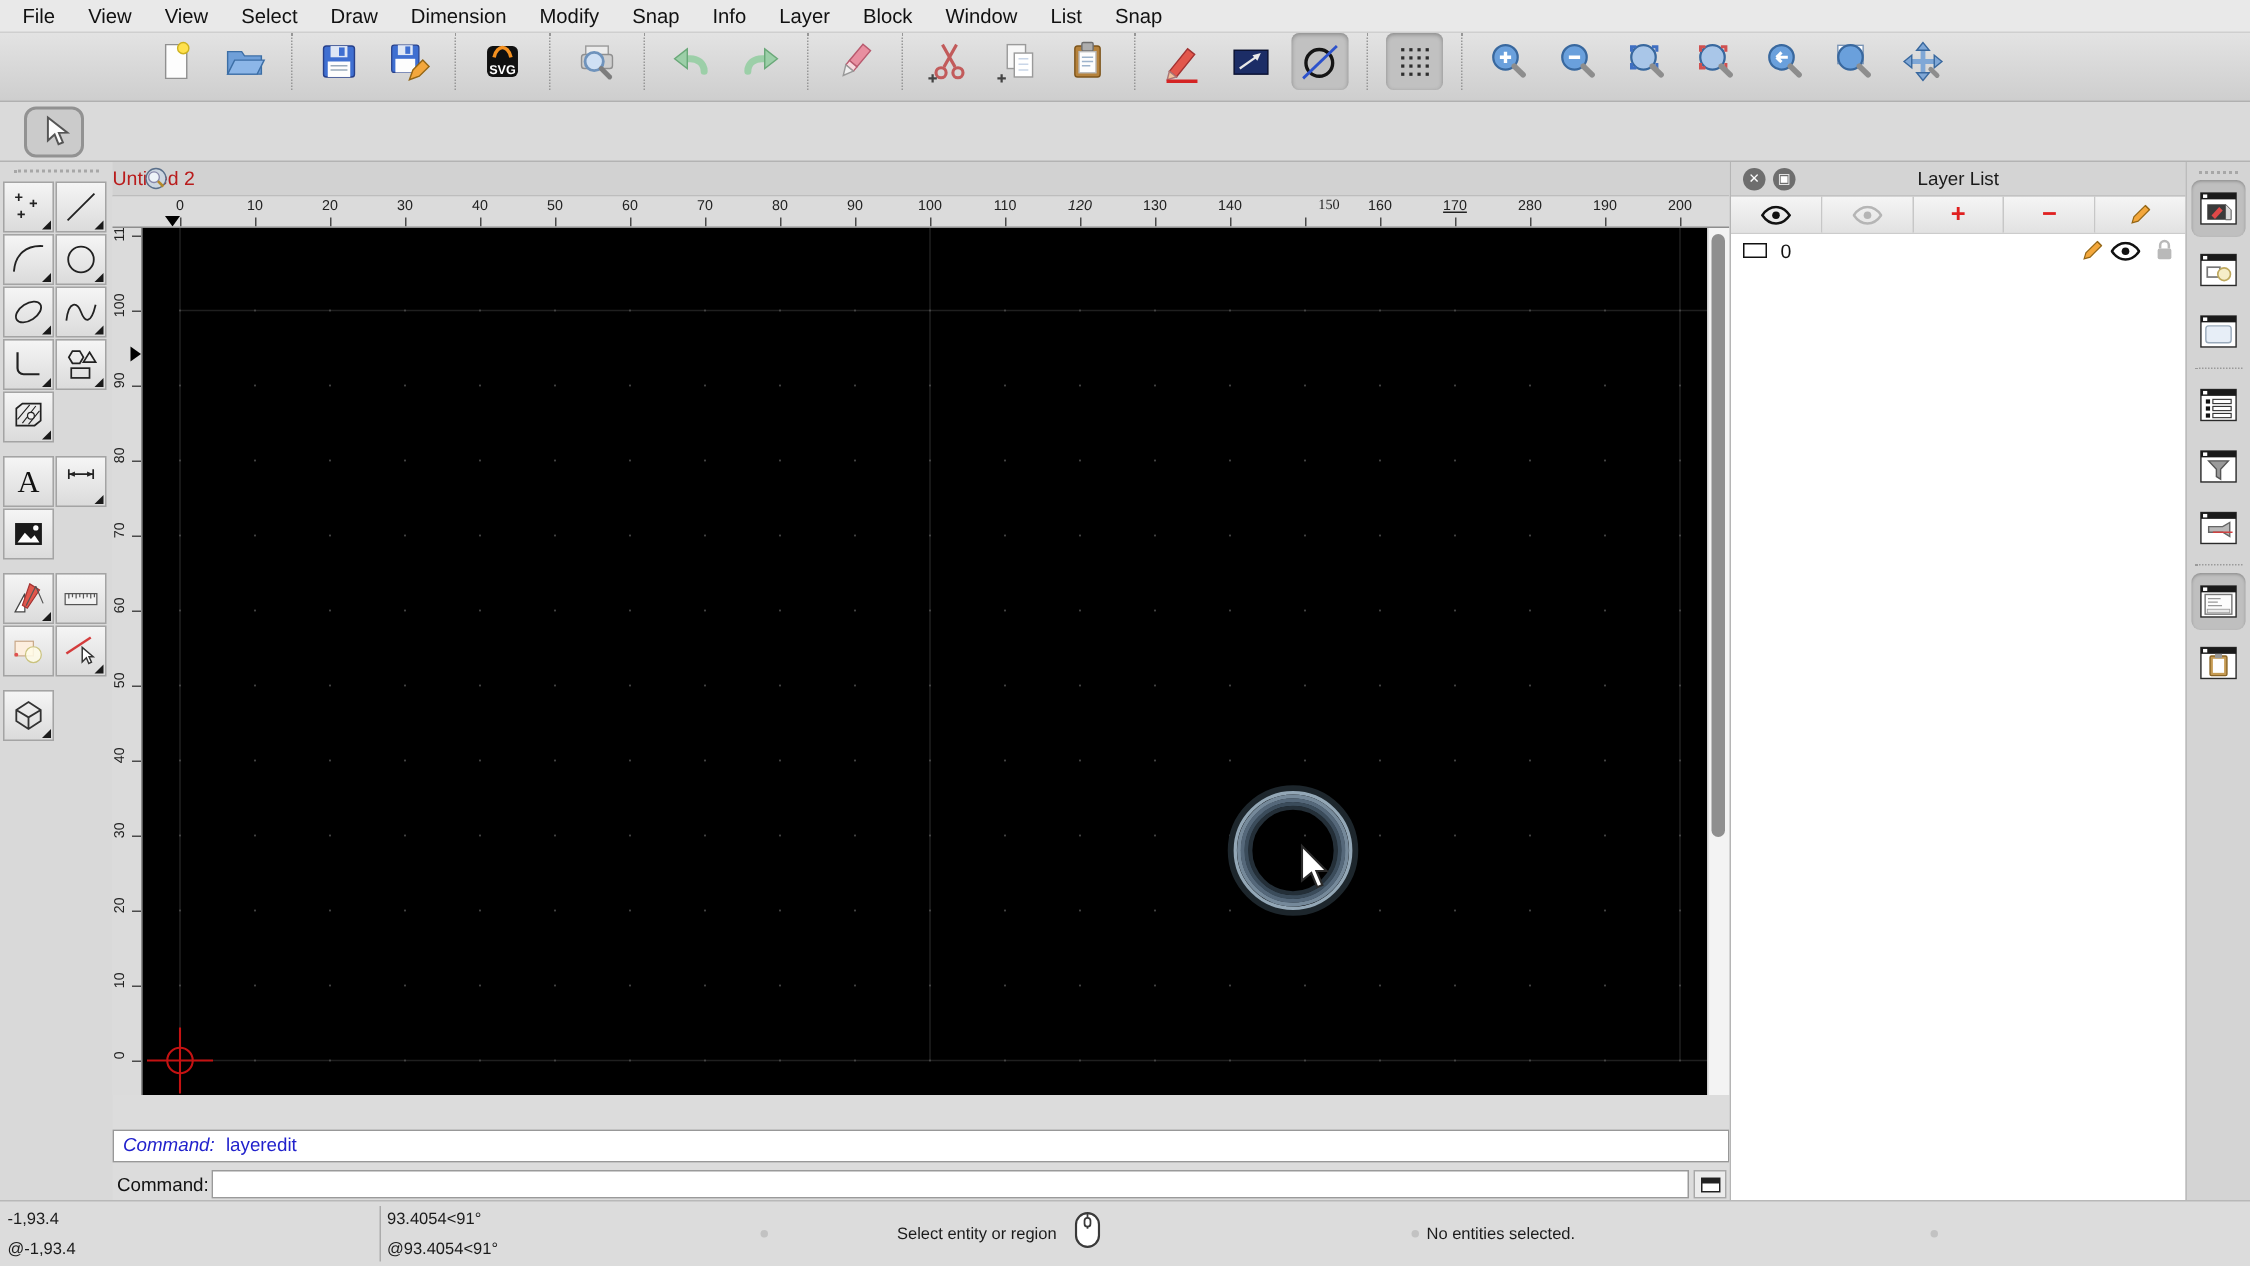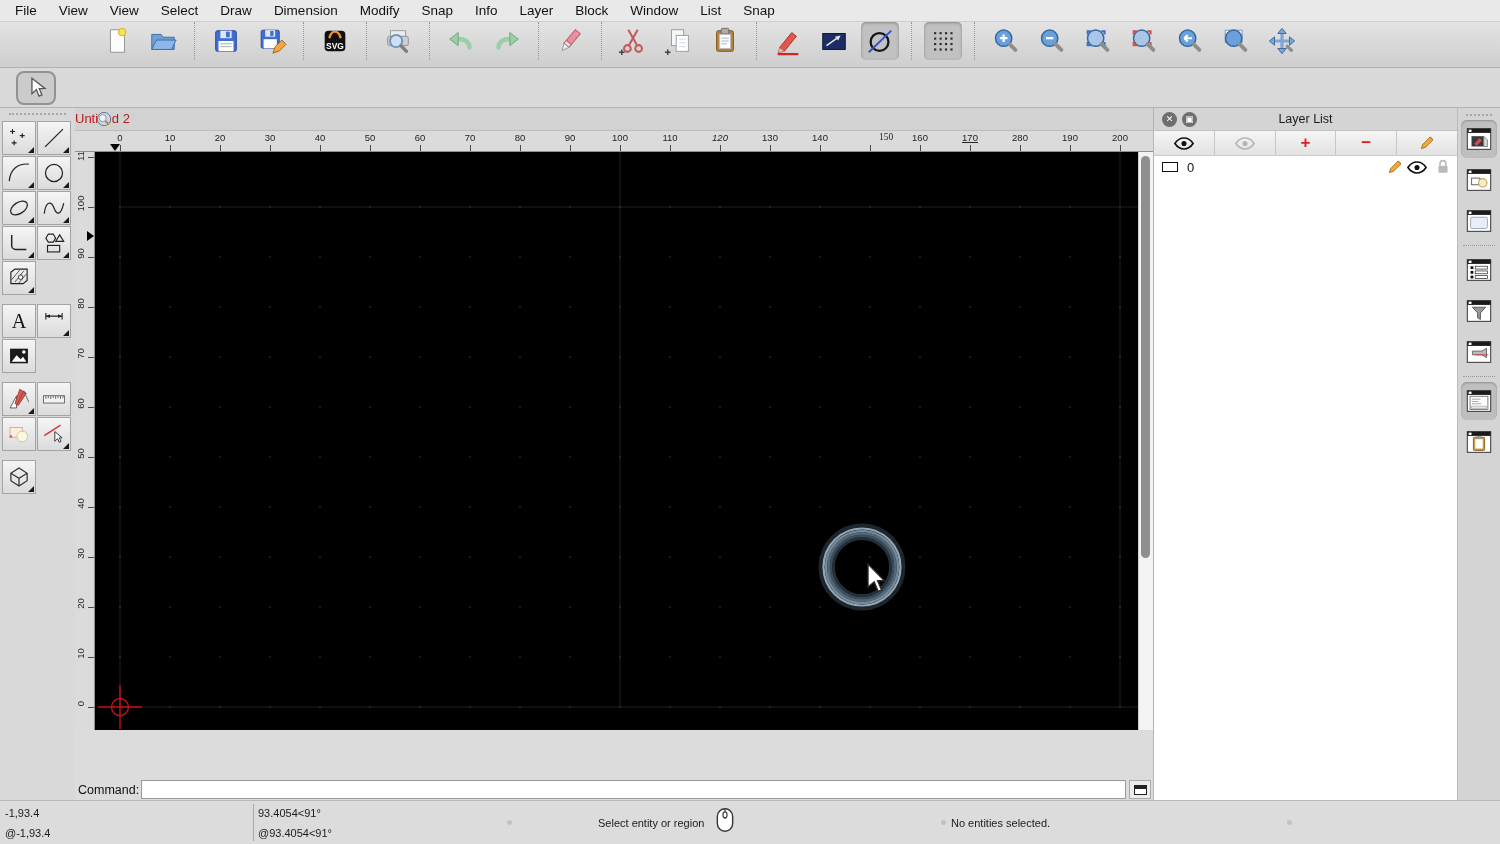--- a/index.html
+++ b/index.html
@@ -775,20 +775,24 @@
         <circle cx="767" cy="415" r="36" fill="none" stroke="#75899a" stroke-width="2.6"></circle>
         <circle cx="767" cy="415" r="33.5" fill="none" stroke="#55687a" stroke-width="2.8"></circle>
         <circle cx="767" cy="415" r="31" fill="none" stroke="#3b4c5b" stroke-width="2.8"></circle>
         <circle cx="767" cy="415" r="28.5" fill="none" stroke="#242f38" stroke-width="2.8"></circle>
         <path d="M0 0L0 23l6.2-5 4 9.4 3.4-1.4-4-9.3 6.8 0z" transform="translate(773,412)" fill="#fff" stroke="#2a2a2a" stroke-width="1.4"></path>
       </svg>
     <div class="vscroll">
       <div class="vthumb"></div>
     </div>
   </div>
+  <div class="cmd-history">
+    <span class="cmdlbl">Command:</span>
+    <span style="margin-left: 4px;">layeredit</span>
+  </div>
   <div class="cmd-row">
     <span class="cmd-prompt">Command:</span>
     <input class="cmd-input" value="" style="">
     <button class="cmd-win-btn">
       <span class="winglyph"></span>
     </button>
   </div>
 </div>
 
 <div class="layer-panel">

